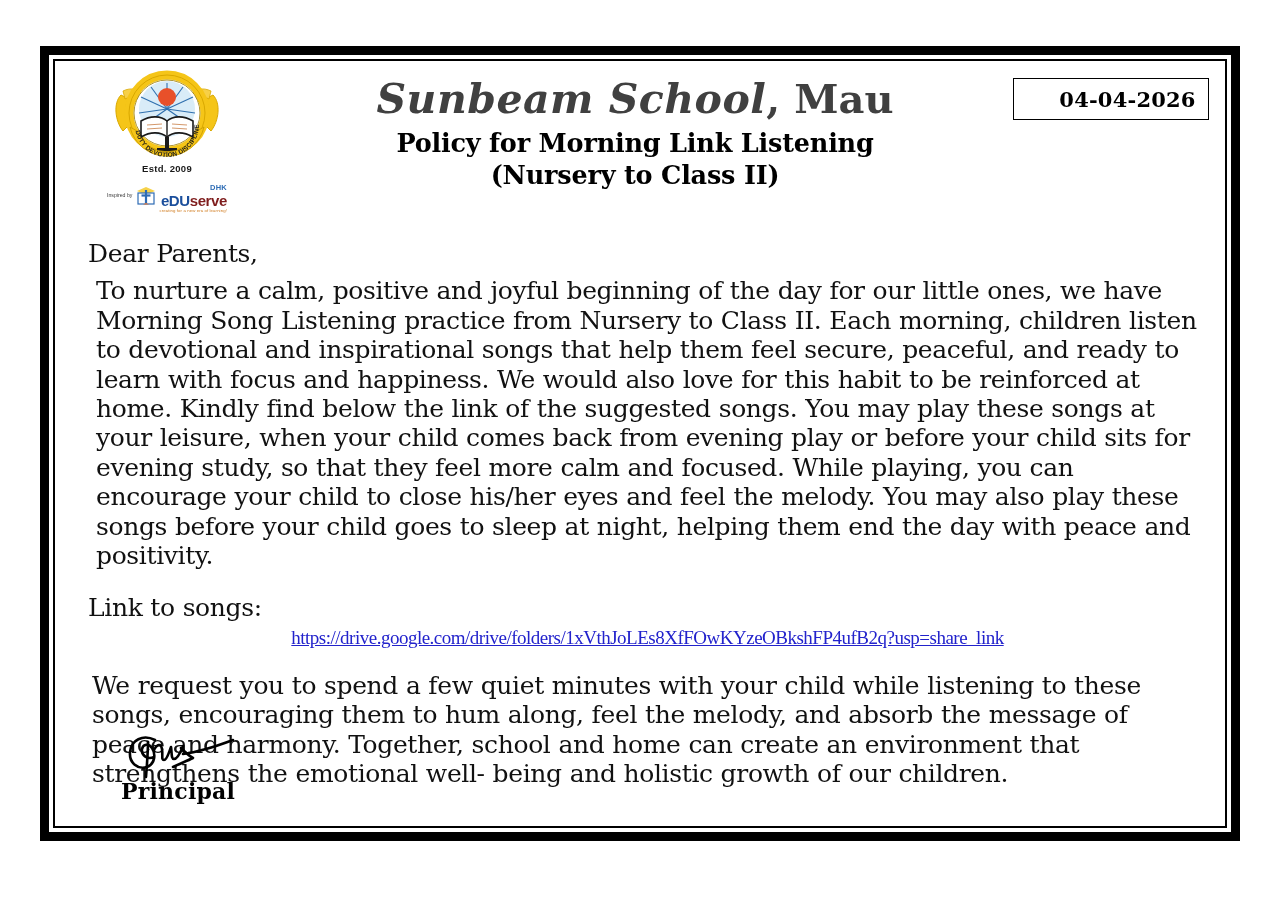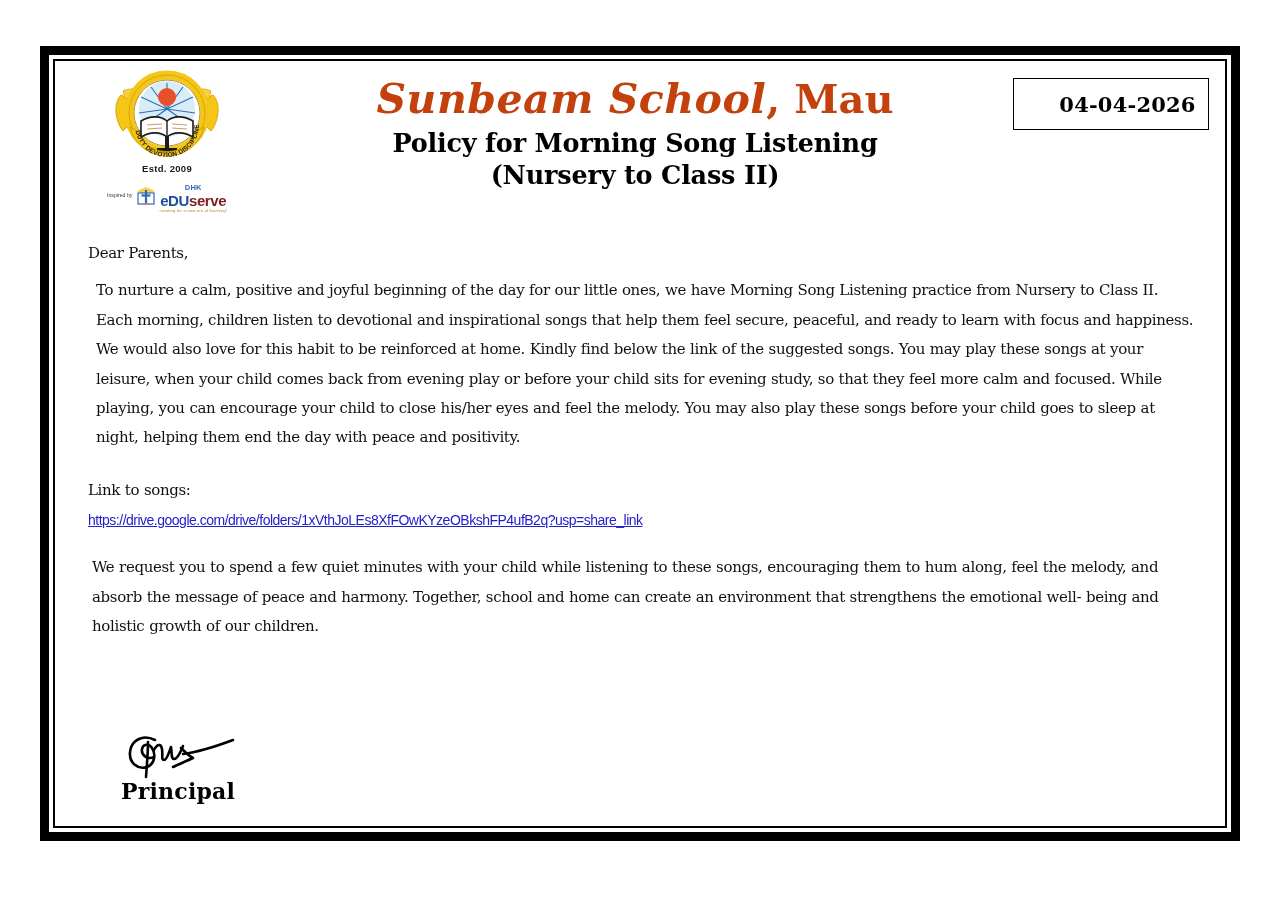--- a/index.html
+++ b/index.html
@@ -98,21 +98,21 @@
     align-items: center;
     gap: 2px;
   }
   .edu-glyph {
     width: 22px;
     height: 22px;
     position: relative;
     display: block;
   }
   .edu-words {
-    text-align: center;
+    text-align: right;
     line-height: 1;
   }
   .dhk {
     font-family: "Liberation Sans", sans-serif;
     font-size: 7.5px;
     font-weight: bold;
     color: #2d6cb5;
     letter-spacing: .2px;
   }
   .eduserve-text {
@@ -138,21 +138,21 @@
     position: absolute;
     left: 200px;
     right: 210px;
     top: 14px;
     text-align: center;
   }
   .school-line {
     font-size: 44px;
     line-height: 1.08;
     white-space: nowrap;
-    color: #c2410c;
+    color: #404040;
   }
   .school-name {
     font-family: "DejaVu Serif", serif;
     font-weight: bold;
     font-style: italic;
     font-size: 41px;
     letter-spacing: .5px;
   }
   .school-city {
     font-family: "DejaVu Serif", serif;
@@ -179,21 +179,21 @@
     color: #000;
     white-space: nowrap;
   }
 
   
   .date-box {
     position: absolute;
     right: 16px;
     top: 17px;
     width: 196px;
-    height: 52px;
+    height: 42px;
     border: 1.6px solid #000;
     box-sizing: border-box;
     display: flex;
     align-items: center;
     justify-content: center;
     background: #fff;
     padding-left: 33px;
   }
   .date-text {
     font-family: "DejaVu Serif", serif;
@@ -206,41 +206,42 @@
   
   .body-area {
     position: absolute;
     left: 33px;
     right: 18px;
     top: 178px;
     bottom: 8px;
   }
   .btxt {
     font-family: "DejaVu Serif", serif;
-    font-size: 15px;
+    font-size: 25px;
     line-height: 29.4px;
     color: #111;
     letter-spacing: -0.35px;
     word-spacing: .3px;
   }
   .salutation { margin: 0; }
   .para-main { margin: 8px; }
   .link-head {
     margin: 0;
     padding-top: 15px;
   }
   .link-url {
     display: block;
-    font-family: Liberation Sans, sans-serif;
-    font-size: 14px;
+    font-family: Liberation Serif, serif;
+    font-size: 19px;
     line-height: 30px;
     color: #2222cc;
     text-decoration: underline;
     letter-spacing: -0.5px;
     word-break: break-all;
+    text-align: center;
   }
   .para-close {
     margin: 4px;
     padding-top: 14px;
   }
 
   
   .sign-area {
     position: absolute;
     left: 33px;
@@ -334,21 +335,21 @@
                     <span class="edu-blue">eDU</span><span class="edu-orange">serve</span>
                   </div>
                   <div class="edu-tag">creating for a new era of learning!</div>
                 </span>
               </span>
             </div>
           </div>
 
           <div class="titles">
             <div class="school-line"><span class="school-name">Sunbeam School</span><span class="school-city">, </span><span class="school-city">Mau</span></div>
-            <div class="policy-line">Policy for Morning Song Listening</div>
+            <div class="policy-line">Policy for Morning Link Listening</div>
             <div class="class-line">(Nursery to Class II)</div>
           </div>
 
           <div class="date-box">
             <span class="date-text">04-04-2026</span>
           </div>
         </div>
 
         <div class="body-area">
           <p class="btxt salutation">Dear Parents,</p>

